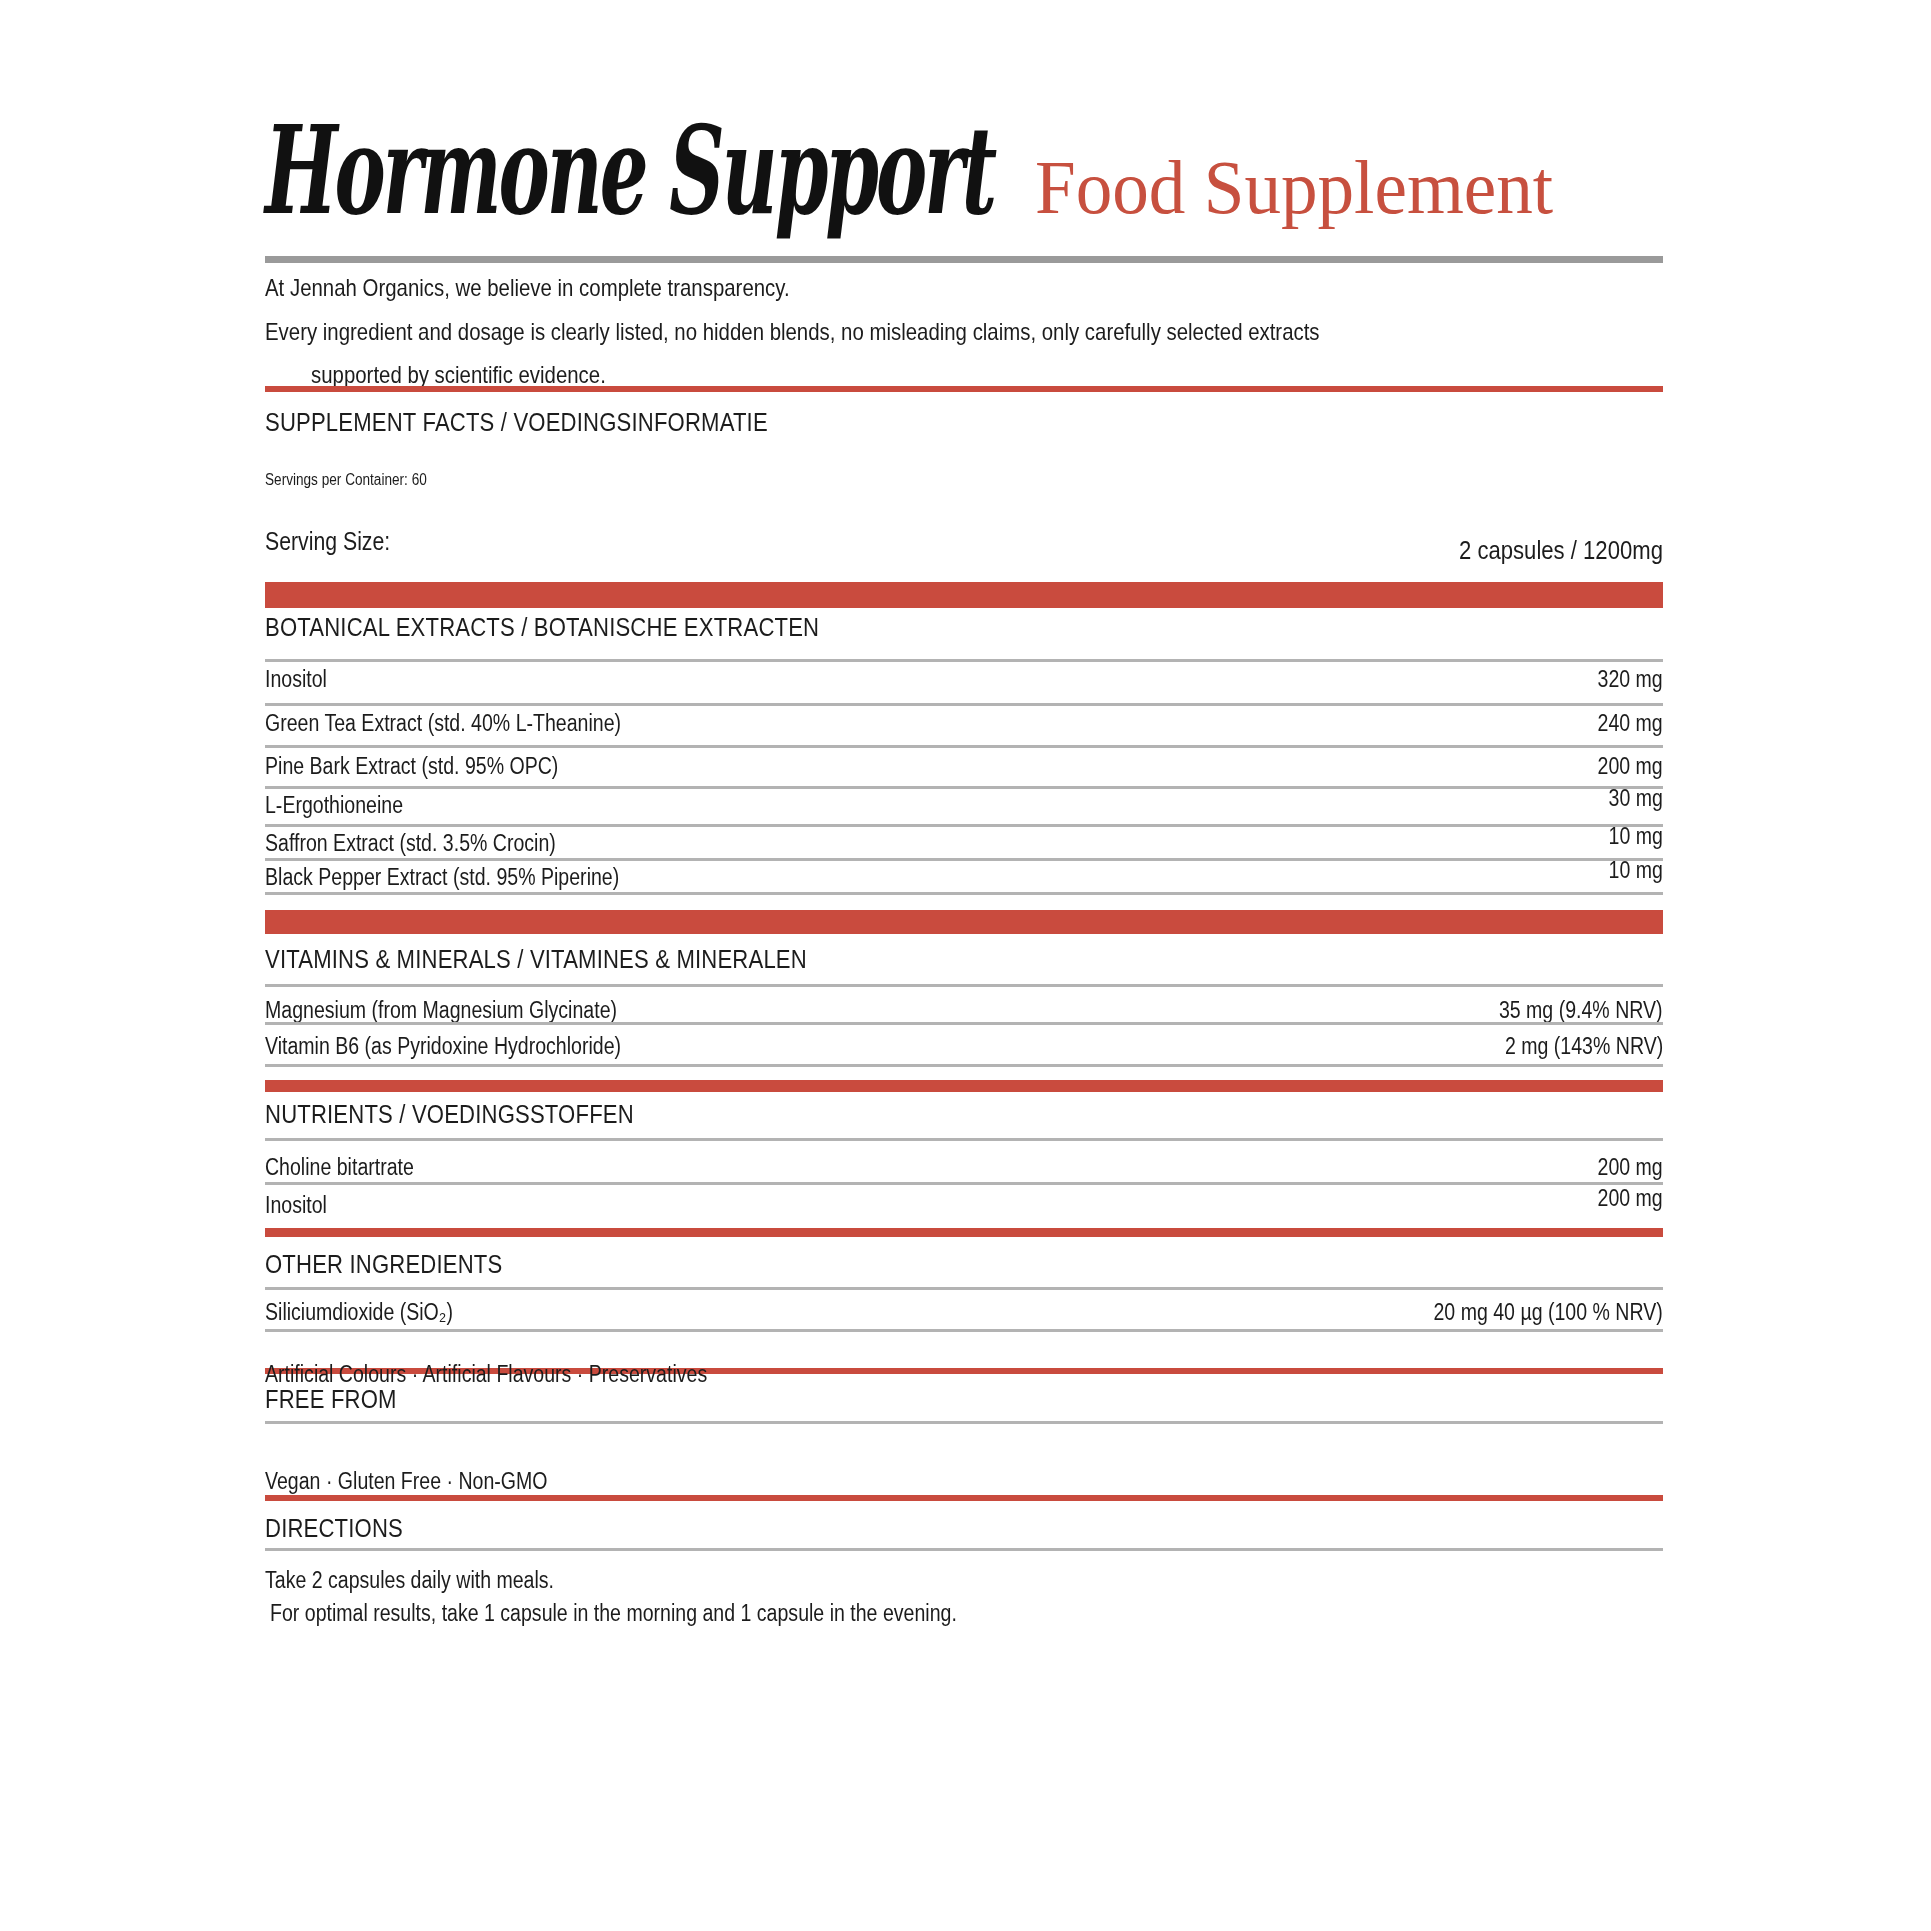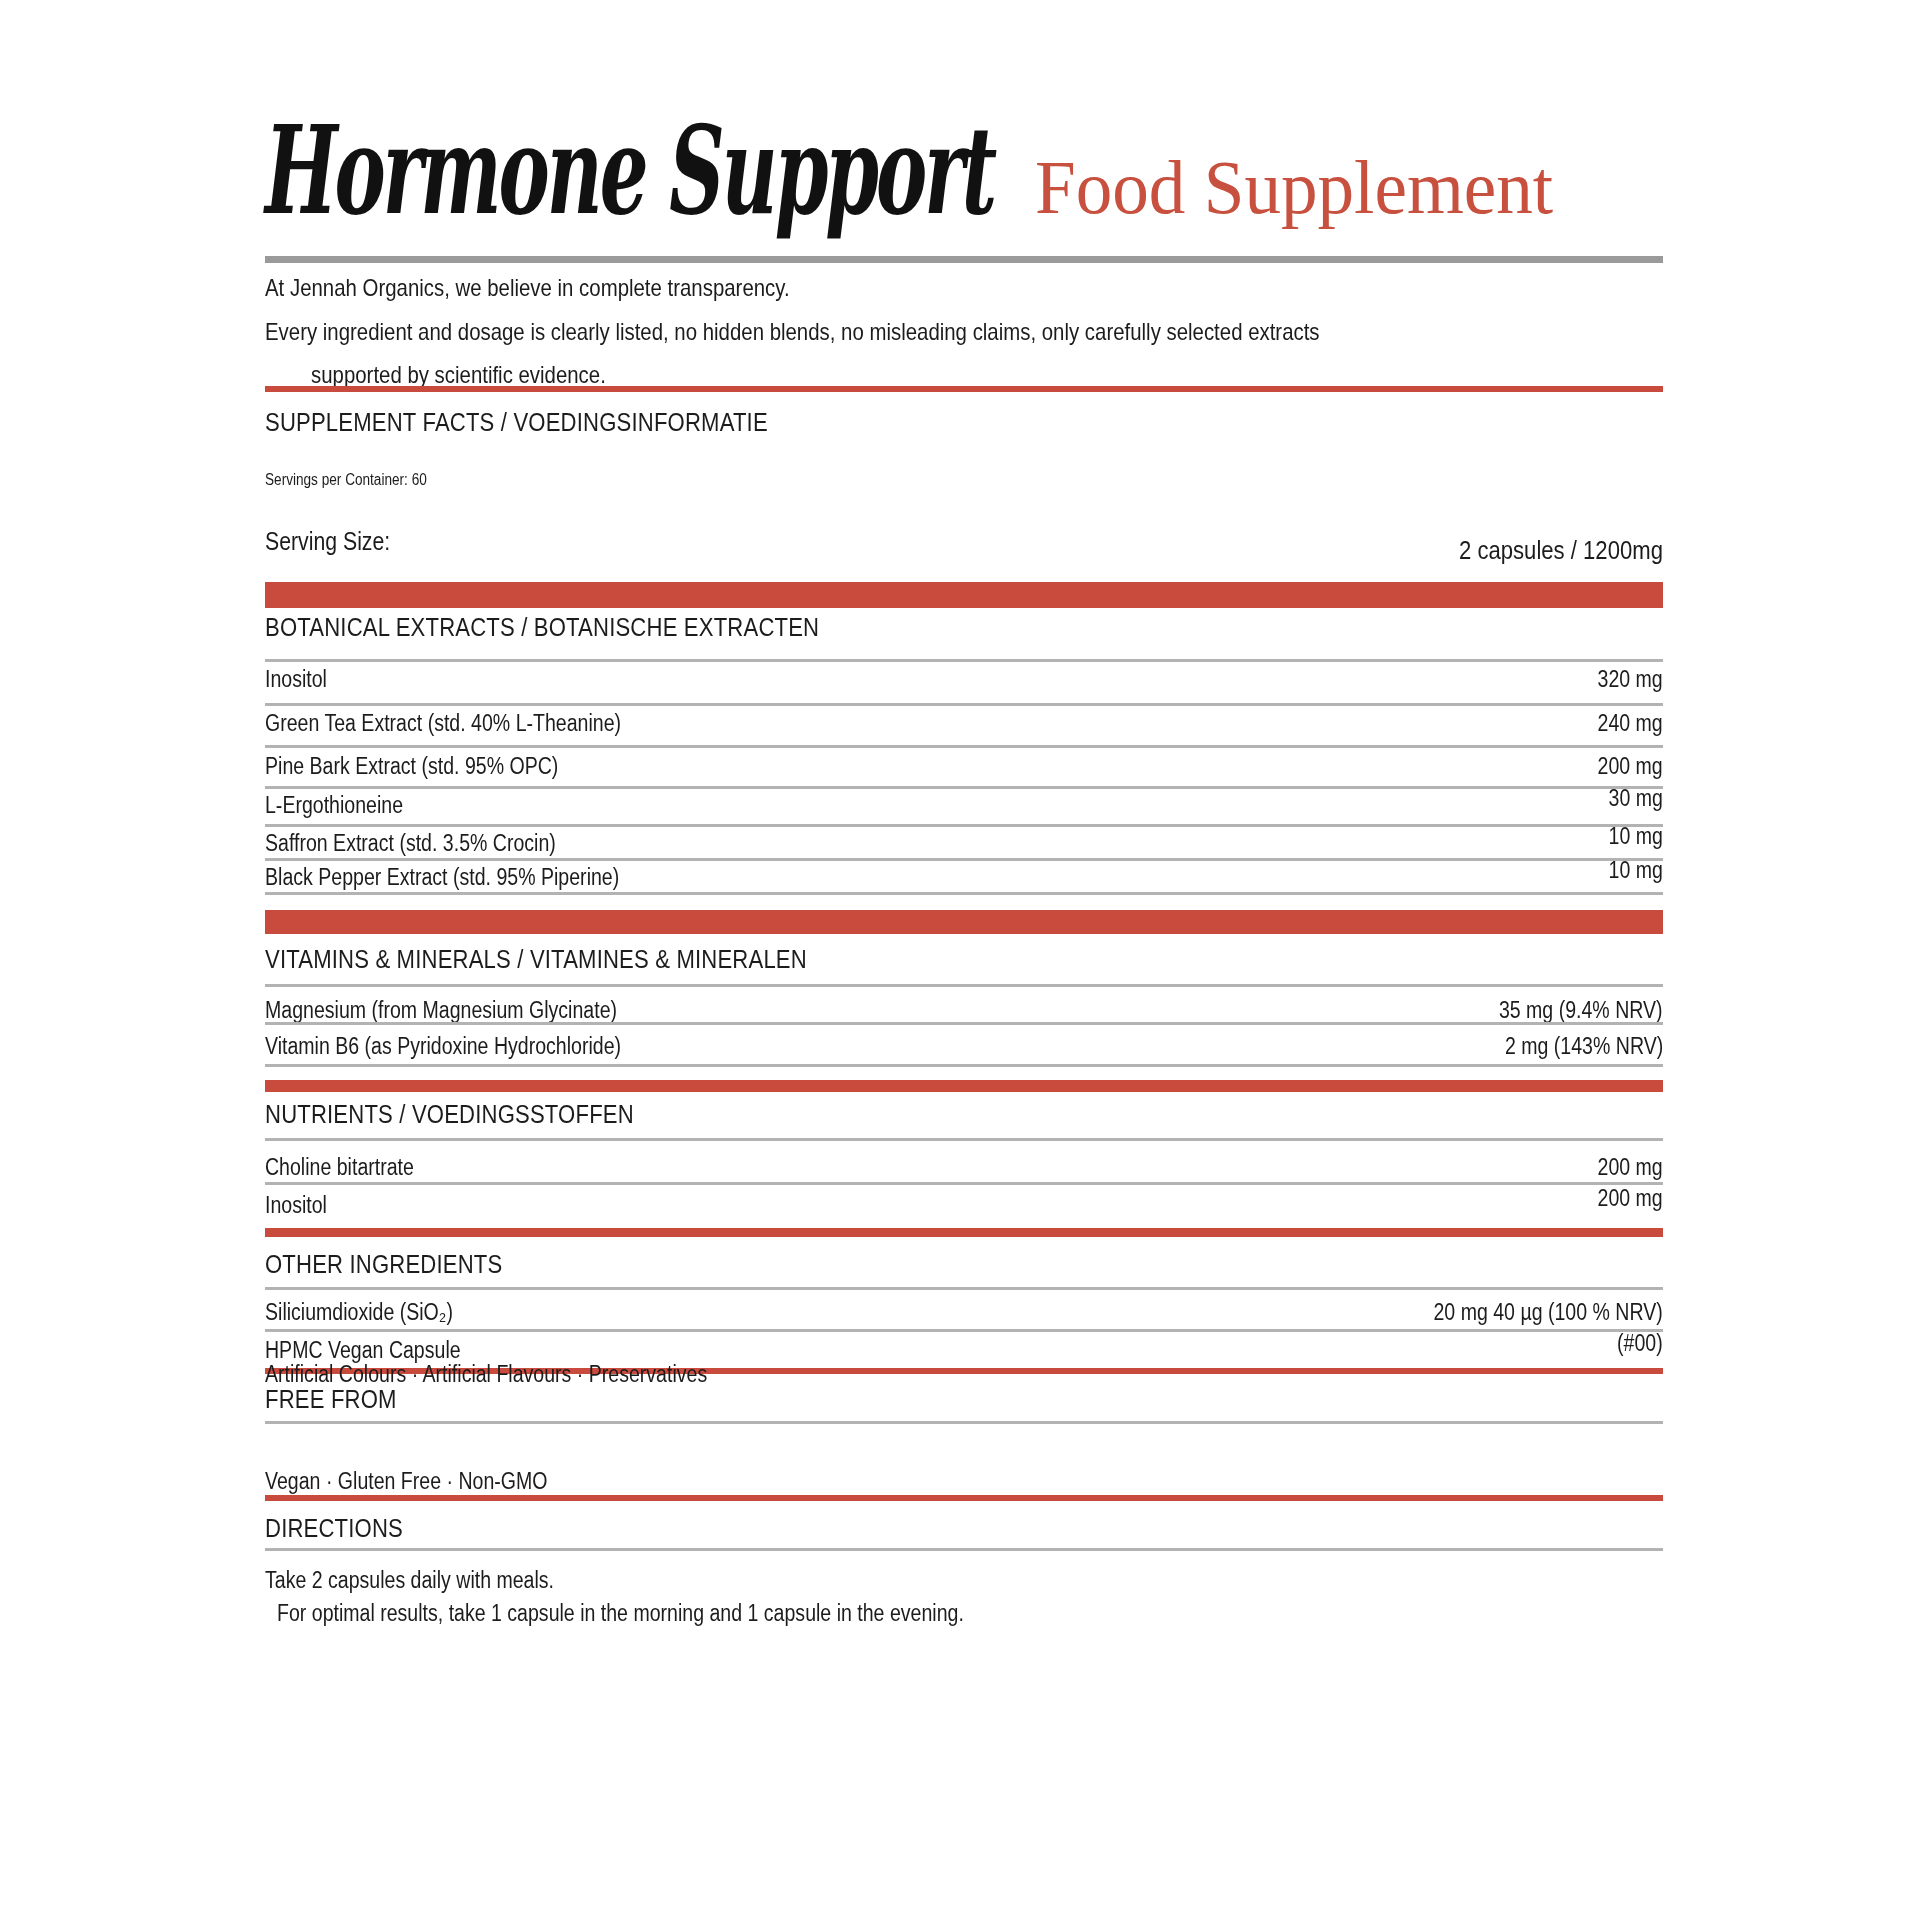--- a/index.html
+++ b/index.html
@@ -155,33 +155,29 @@
 
   <div class="heading" style="top:1251px;"><span class="cond">OTHER INGREDIENTS</span></div>
   <div class="sep" style="top:1287px;"></div>
 
   <div class="rowline" style="top:1301px;">
     <span class="name">Siliciumdioxide (SiO₂)</span>
     <span class="val">20 mg 40 µg (100 % NRV)</span>
   </div>
   <div class="sep" style="top:1329px;"></div>
 
-  <div class="rowline" style="top:1339px;">
-    <span class="name">HPMC Vegan Capsule</span>
-    <span class="val raised">(#00)</span>
-  </div>
 
   <div class="redbar" style="top:1368px;height:5.8px;"></div>
 
   <div class="heading" style="top:1386px;"><span class="cond">FREE FROM</span></div>
   <div class="sep" style="top:1421px;"></div>
   <div class="rowline" style="top:1363px;"><span class="name">Artificial Colours · Artificial Flavours · Preservatives</span></div>
   <div class="rowline" style="top:1470px;"><span class="name">Vegan · Gluten Free · Non-GMO</span></div>
 
   <div class="redbar" style="top:1495px;height:5.8px;"></div>
 
   <div class="heading" style="top:1515px;"><span class="cond">DIRECTIONS</span></div>
   <div class="sep" style="top:1548px;"></div>
   <div class="rowline" style="top:1569px;"><span class="name">Take 2 capsules daily with meals.</span></div>
-  <div class="rowline indent" style="top:1602px;margin-left:7px;"><span class="name">For optimal results, take 1 capsule in the morning and 1 capsule in the evening.</span></div>
+  <div class="rowline indent" style="top:1602px;"><span class="name">For optimal results, take 1 capsule in the morning and 1 capsule in the evening.</span></div>
 
 </div>
 
 
 </body></html>

